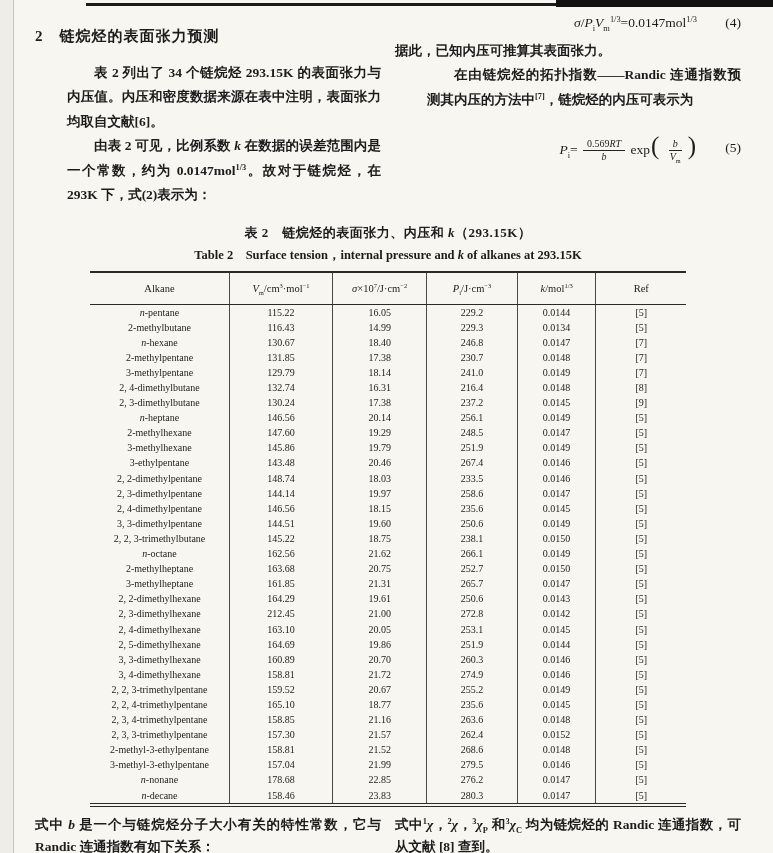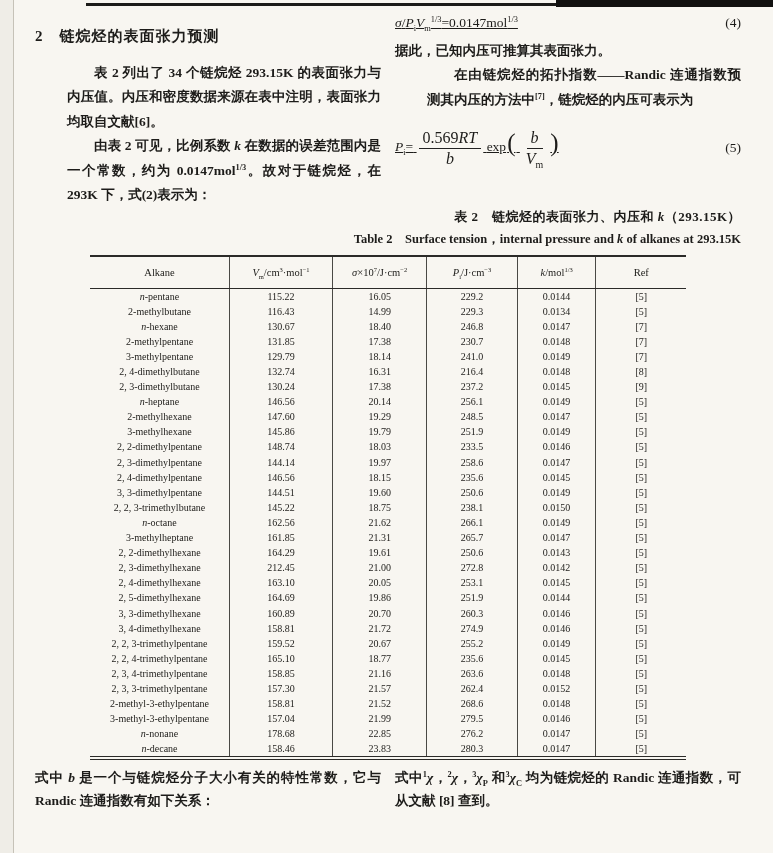--- a/index.html
+++ b/index.html
@@ -20,30 +20,30 @@
   .cols{display:flex;justify-content:space-between;}
   .col{width:346px;font-size:13.5px;line-height:24.5px;text-align:justify;}
   .section-heading{font-size:15px;font-weight:bold;margin:16px 0 12px 0;letter-spacing:1px;}
   .section-heading .num{margin-right:16px;}
   p{margin:0;font-weight:bold;}
   .indent{text-indent:2em;margin-left:32px;}
   sup,sub{font-size:62%;line-height:0;}
   i{font-family:"Liberation Serif",serif;}
   
   .equation{display:flex;align-items:center;margin:3px 0;}
-  .eq-body{flex:1;text-align:left;line-height:1.3;text-decoration:underline;}
+  .eq-body{flex:1;text-align:right;line-height:1.3;}
   .eq-no{width:44px;text-align:right;}
   .eq5{margin-top:10px;min-height:52px;}
   .frac{display:inline-flex;flex-direction:column;align-items:center;
-    vertical-align:middle;line-height:1.2;margin:0 2px;font-size:16px;}
+    vertical-align:middle;line-height:1.2;margin:0 2px;font-size:10px;}
   .frac .num{border-bottom:1px solid #222;padding:0 4px;}
   .frac .den{padding:0 4px;}
   .paren{font-size:25px;font-weight:300;line-height:1;margin:0 1px;}
   
-  .caption{text-align:right;margin-top:0;}
+  .caption{text-align:center;margin-top:16px;}
   .cap-cn{font-size:13px;font-weight:bold;letter-spacing:.5px;}
   .cap-en{font-size:12.5px;font-weight:bold;margin-top:5px;}
   
   .tablewrap{width:596px;margin:7px auto 0 auto;border-bottom:4px double #2b2a28;}
   table{width:100%;border-collapse:collapse;font-size:10px;color:#23221f;}
   thead th{
     border-top:2px solid #2b2a28;border-bottom:1px solid #2b2a28;
     font-weight:normal;height:31px;font-size:10.5px;
   }
   th,td{text-align:center;padding:0;}
@@ -197,20 +197,28 @@
             </tr>
             <tr>
               <td>3-methylhexane</td>
               <td>145.86</td>
               <td>19.79</td>
               <td>251.9</td>
               <td>0.0149</td>
               <td>[5]</td>
             </tr>
             <tr>
+              <td>3-ethylpentane</td>
+              <td>143.48</td>
+              <td>20.46</td>
+              <td>267.4</td>
+              <td>0.0146</td>
+              <td>[5]</td>
+            </tr>
+            <tr>
               <td>2, 2-dimethylpentane</td>
               <td>148.74</td>
               <td>18.03</td>
               <td>233.5</td>
               <td>0.0146</td>
               <td>[5]</td>
             </tr>
             <tr>
               <td>2, 3-dimethylpentane</td>
               <td>144.14</td>
@@ -245,20 +253,28 @@
             </tr>
             <tr>
               <td><i>n</i>-octane</td>
               <td>162.56</td>
               <td>21.62</td>
               <td>266.1</td>
               <td>0.0149</td>
               <td>[5]</td>
             </tr>
             <tr>
+              <td>2-methylheptane</td>
+              <td>163.68</td>
+              <td>20.75</td>
+              <td>252.7</td>
+              <td>0.0150</td>
+              <td>[5]</td>
+            </tr>
+            <tr>
               <td>3-methylheptane</td>
               <td>161.85</td>
               <td>21.31</td>
               <td>265.7</td>
               <td>0.0147</td>
               <td>[5]</td>
             </tr>
             <tr>
               <td>2, 2-dimethylhexane</td>
               <td>164.29</td>

